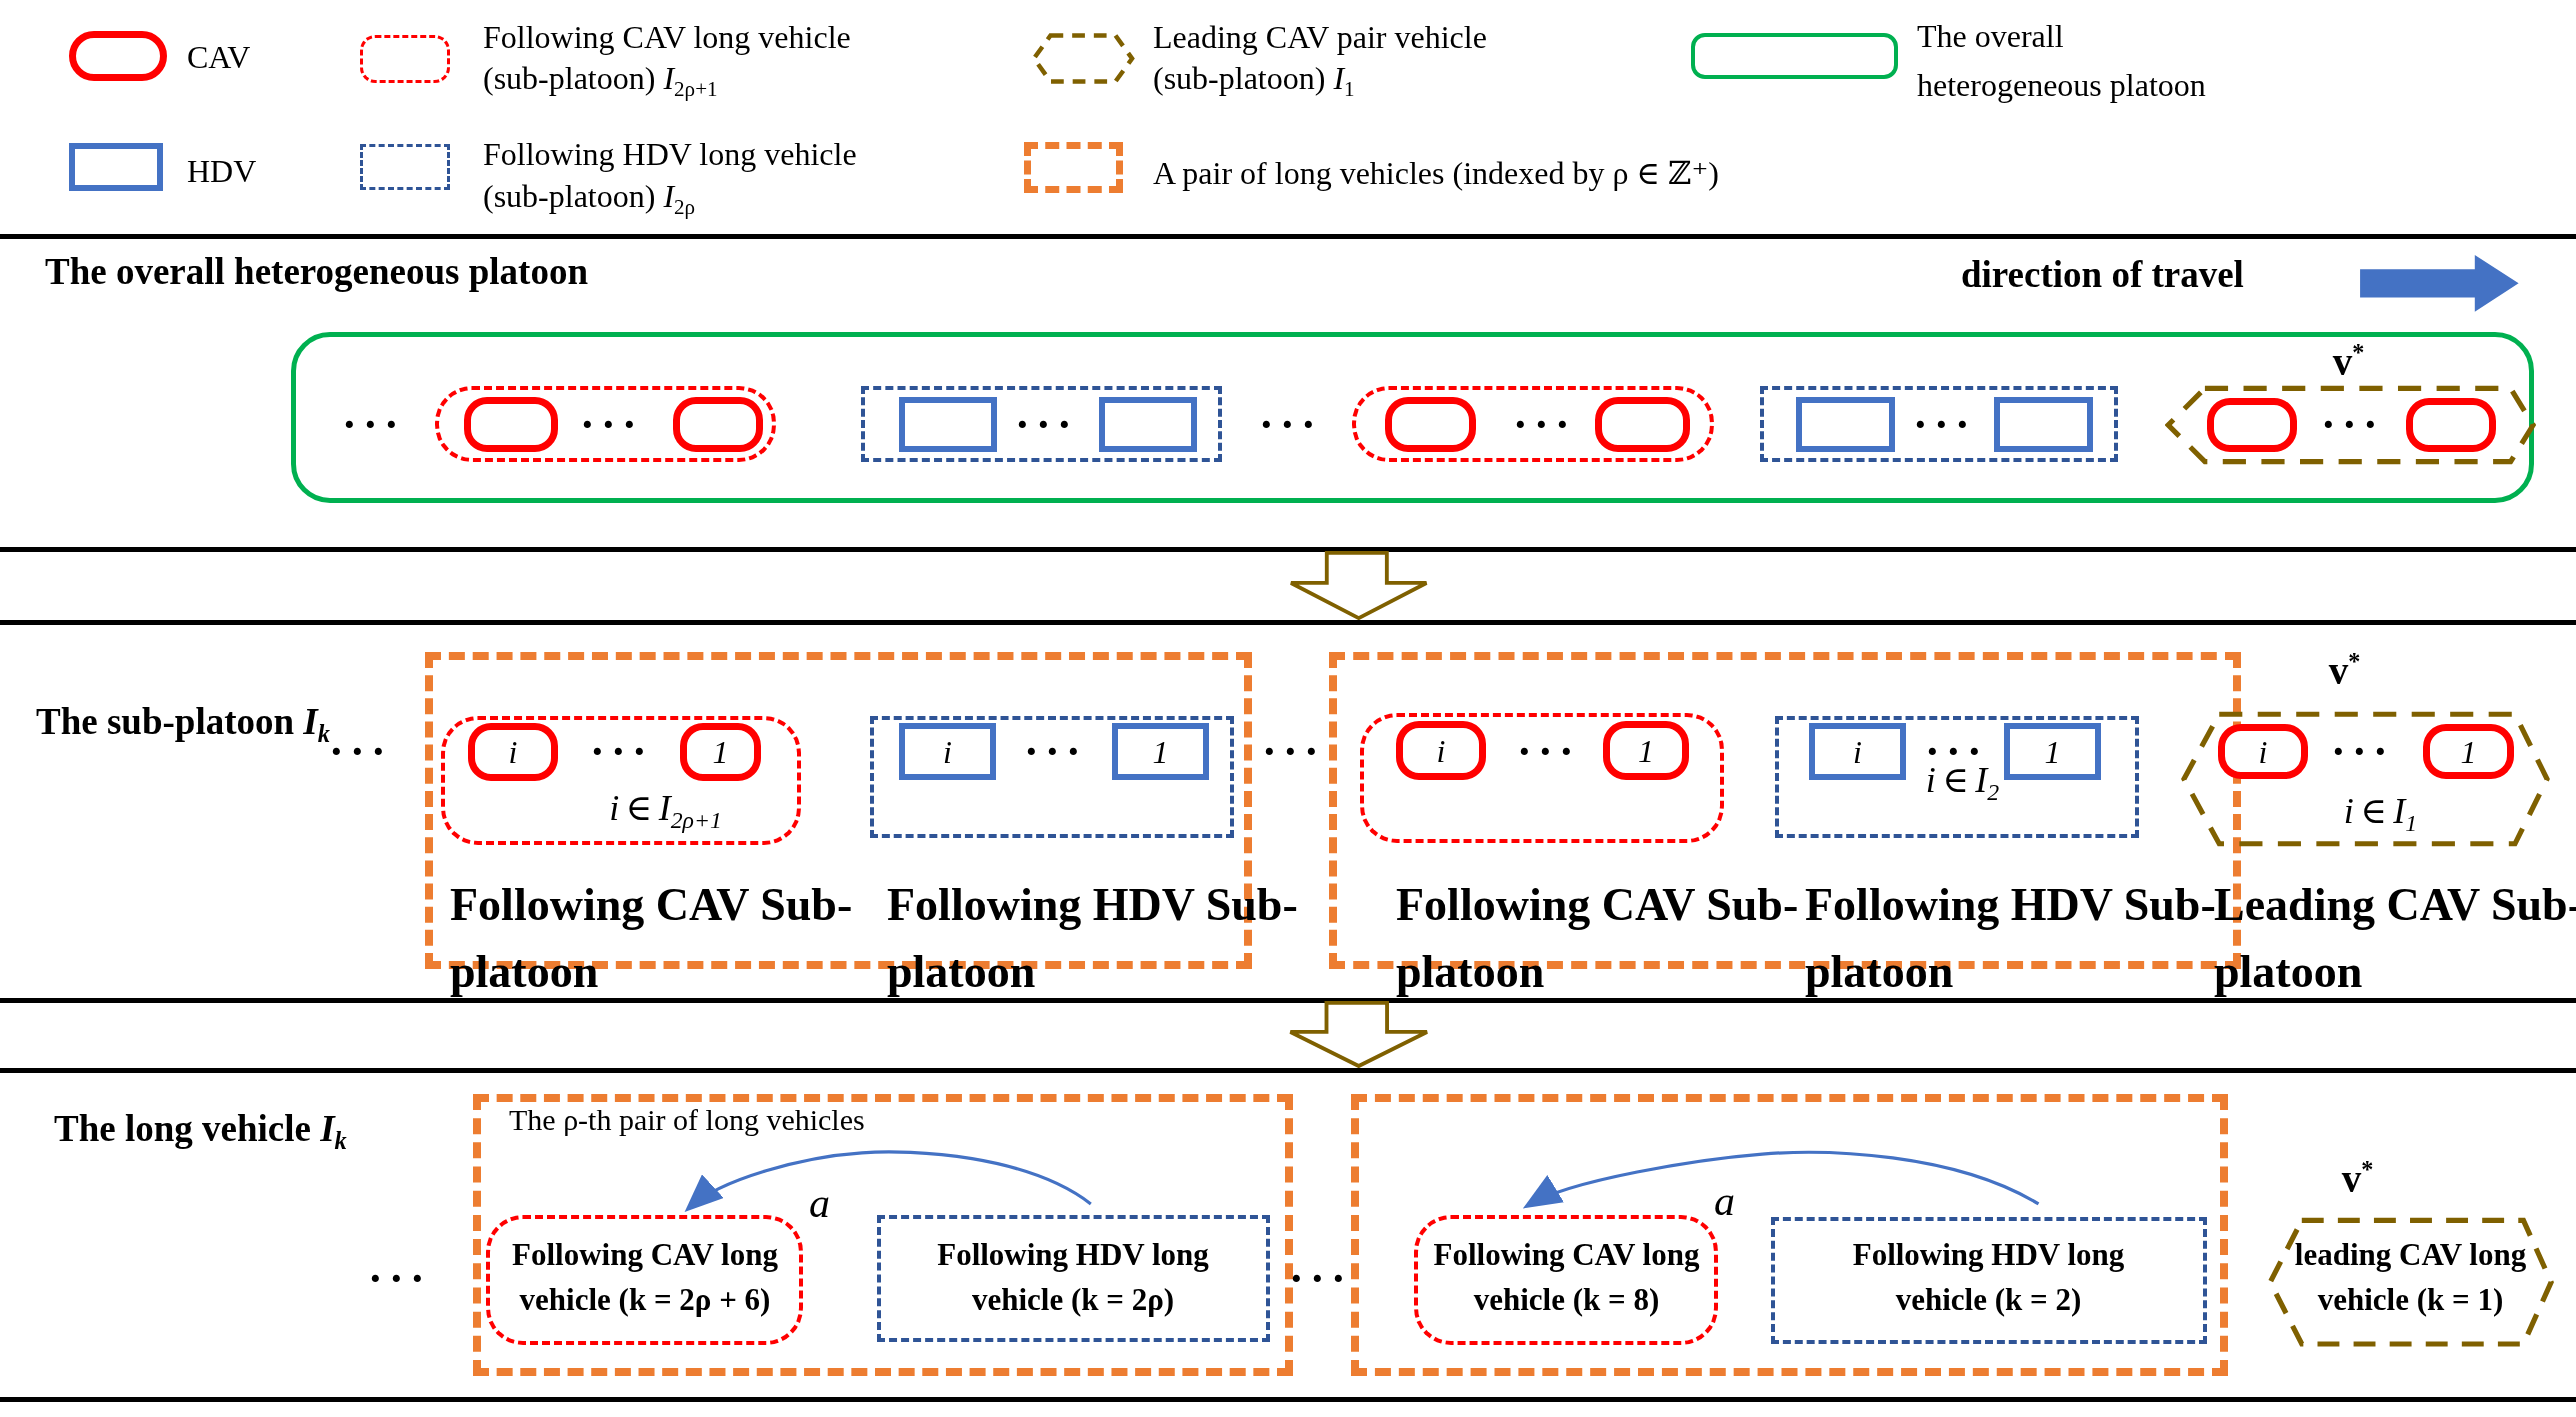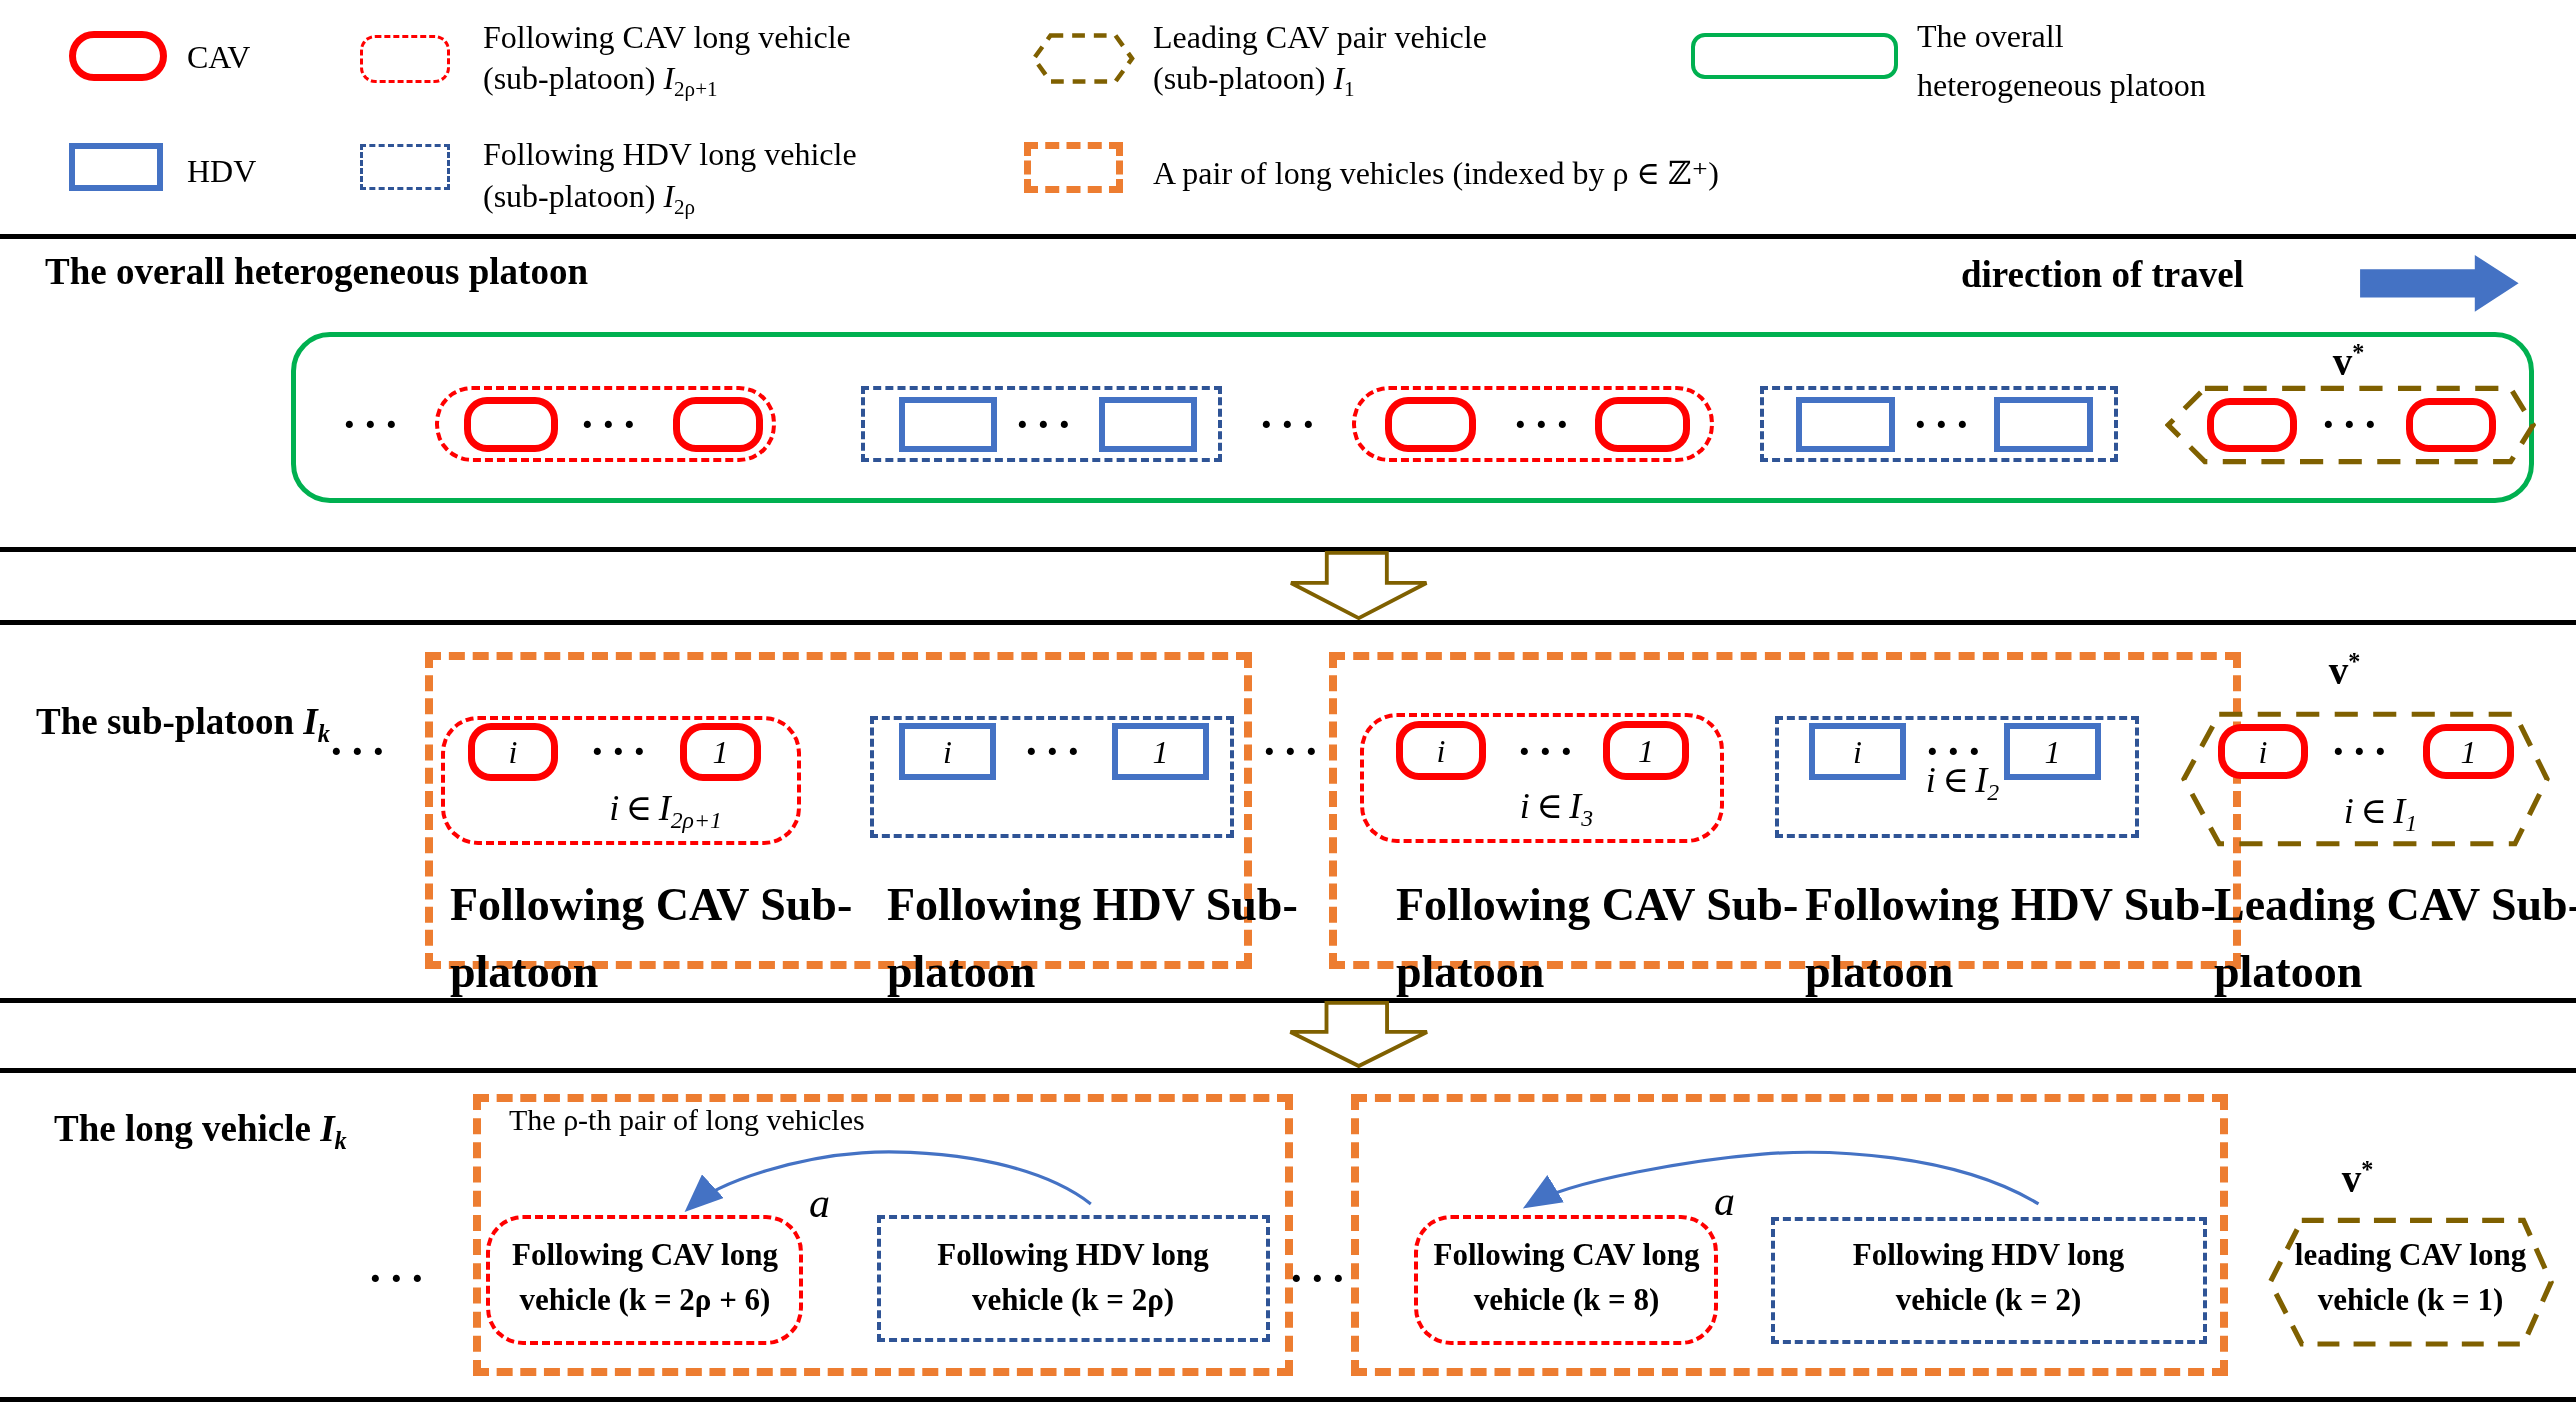--- a/index.html
+++ b/index.html
@@ -171,23 +171,20 @@
   <div class="dots" style="left:1245px;top:728px;width:97px;">···</div>
 
   <div class="grp-red" style="left:1360px;top:713px;width:364px;height:130px;"></div>
   <div class="cav" style="left:1396px;top:721px;width:90px;height:59px;">
       <span class="vehlbl">i</span>
     </div>
   <div class="dots" style="left:1500px;top:728px;width:97px;">···</div>
   <div class="cav" style="left:1603px;top:721px;width:86px;height:59px;">
       <span class="vehlbl">1</span>
     </div>
-  <div class="settext" style="left:1428px;top:784px;width:257px;">
-    <span>i</span><span class="rm">∈</span><span>I</span><sub>3</sub>
-  </div>
   <div class="cap" style="left:1396px;top:872px;">
     <span>Following CAV Sub-</span><br>
     <span>platoon</span>
   </div>
 
   <div class="grp-blue" style="left:1775px;top:716px;width:364px;height:122px;"></div>
   <div class="hdv" style="left:1809px;top:723px;width:97px;height:57px;">
       <span class="vehlbl">i</span>
     </div>
   <div class="dots" style="left:1908px;top:728px;width:97px;">···</div>

